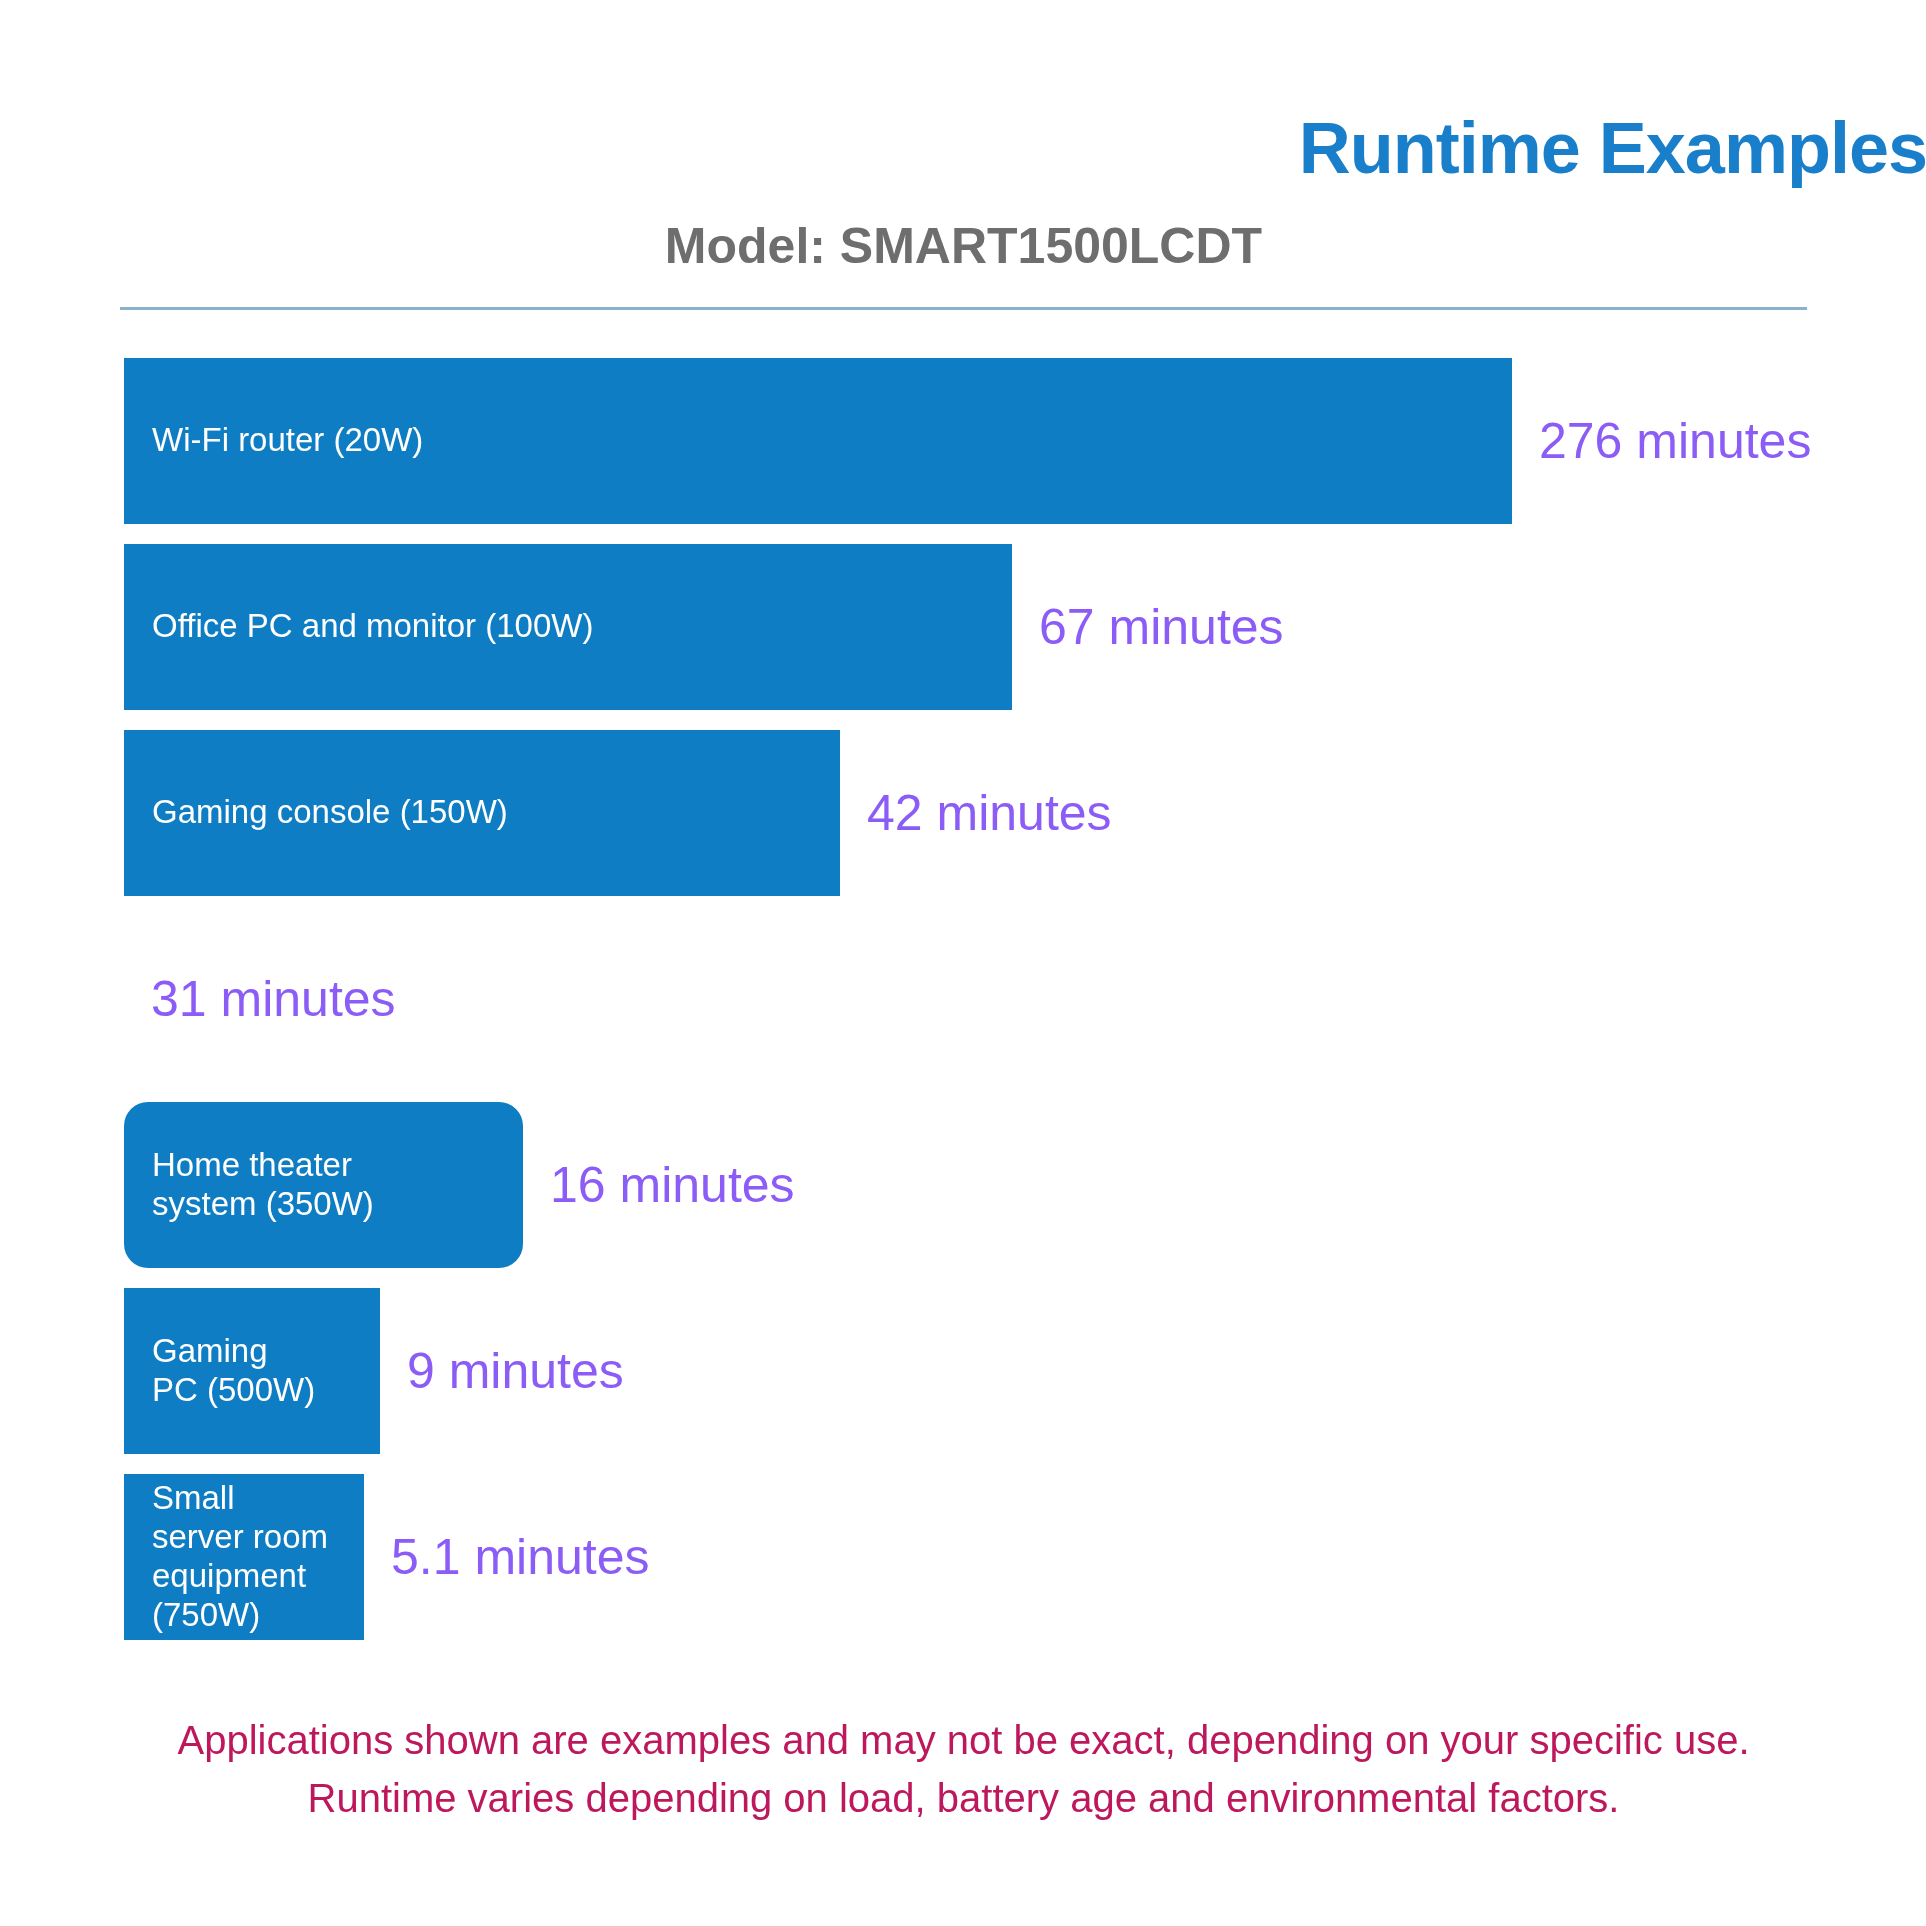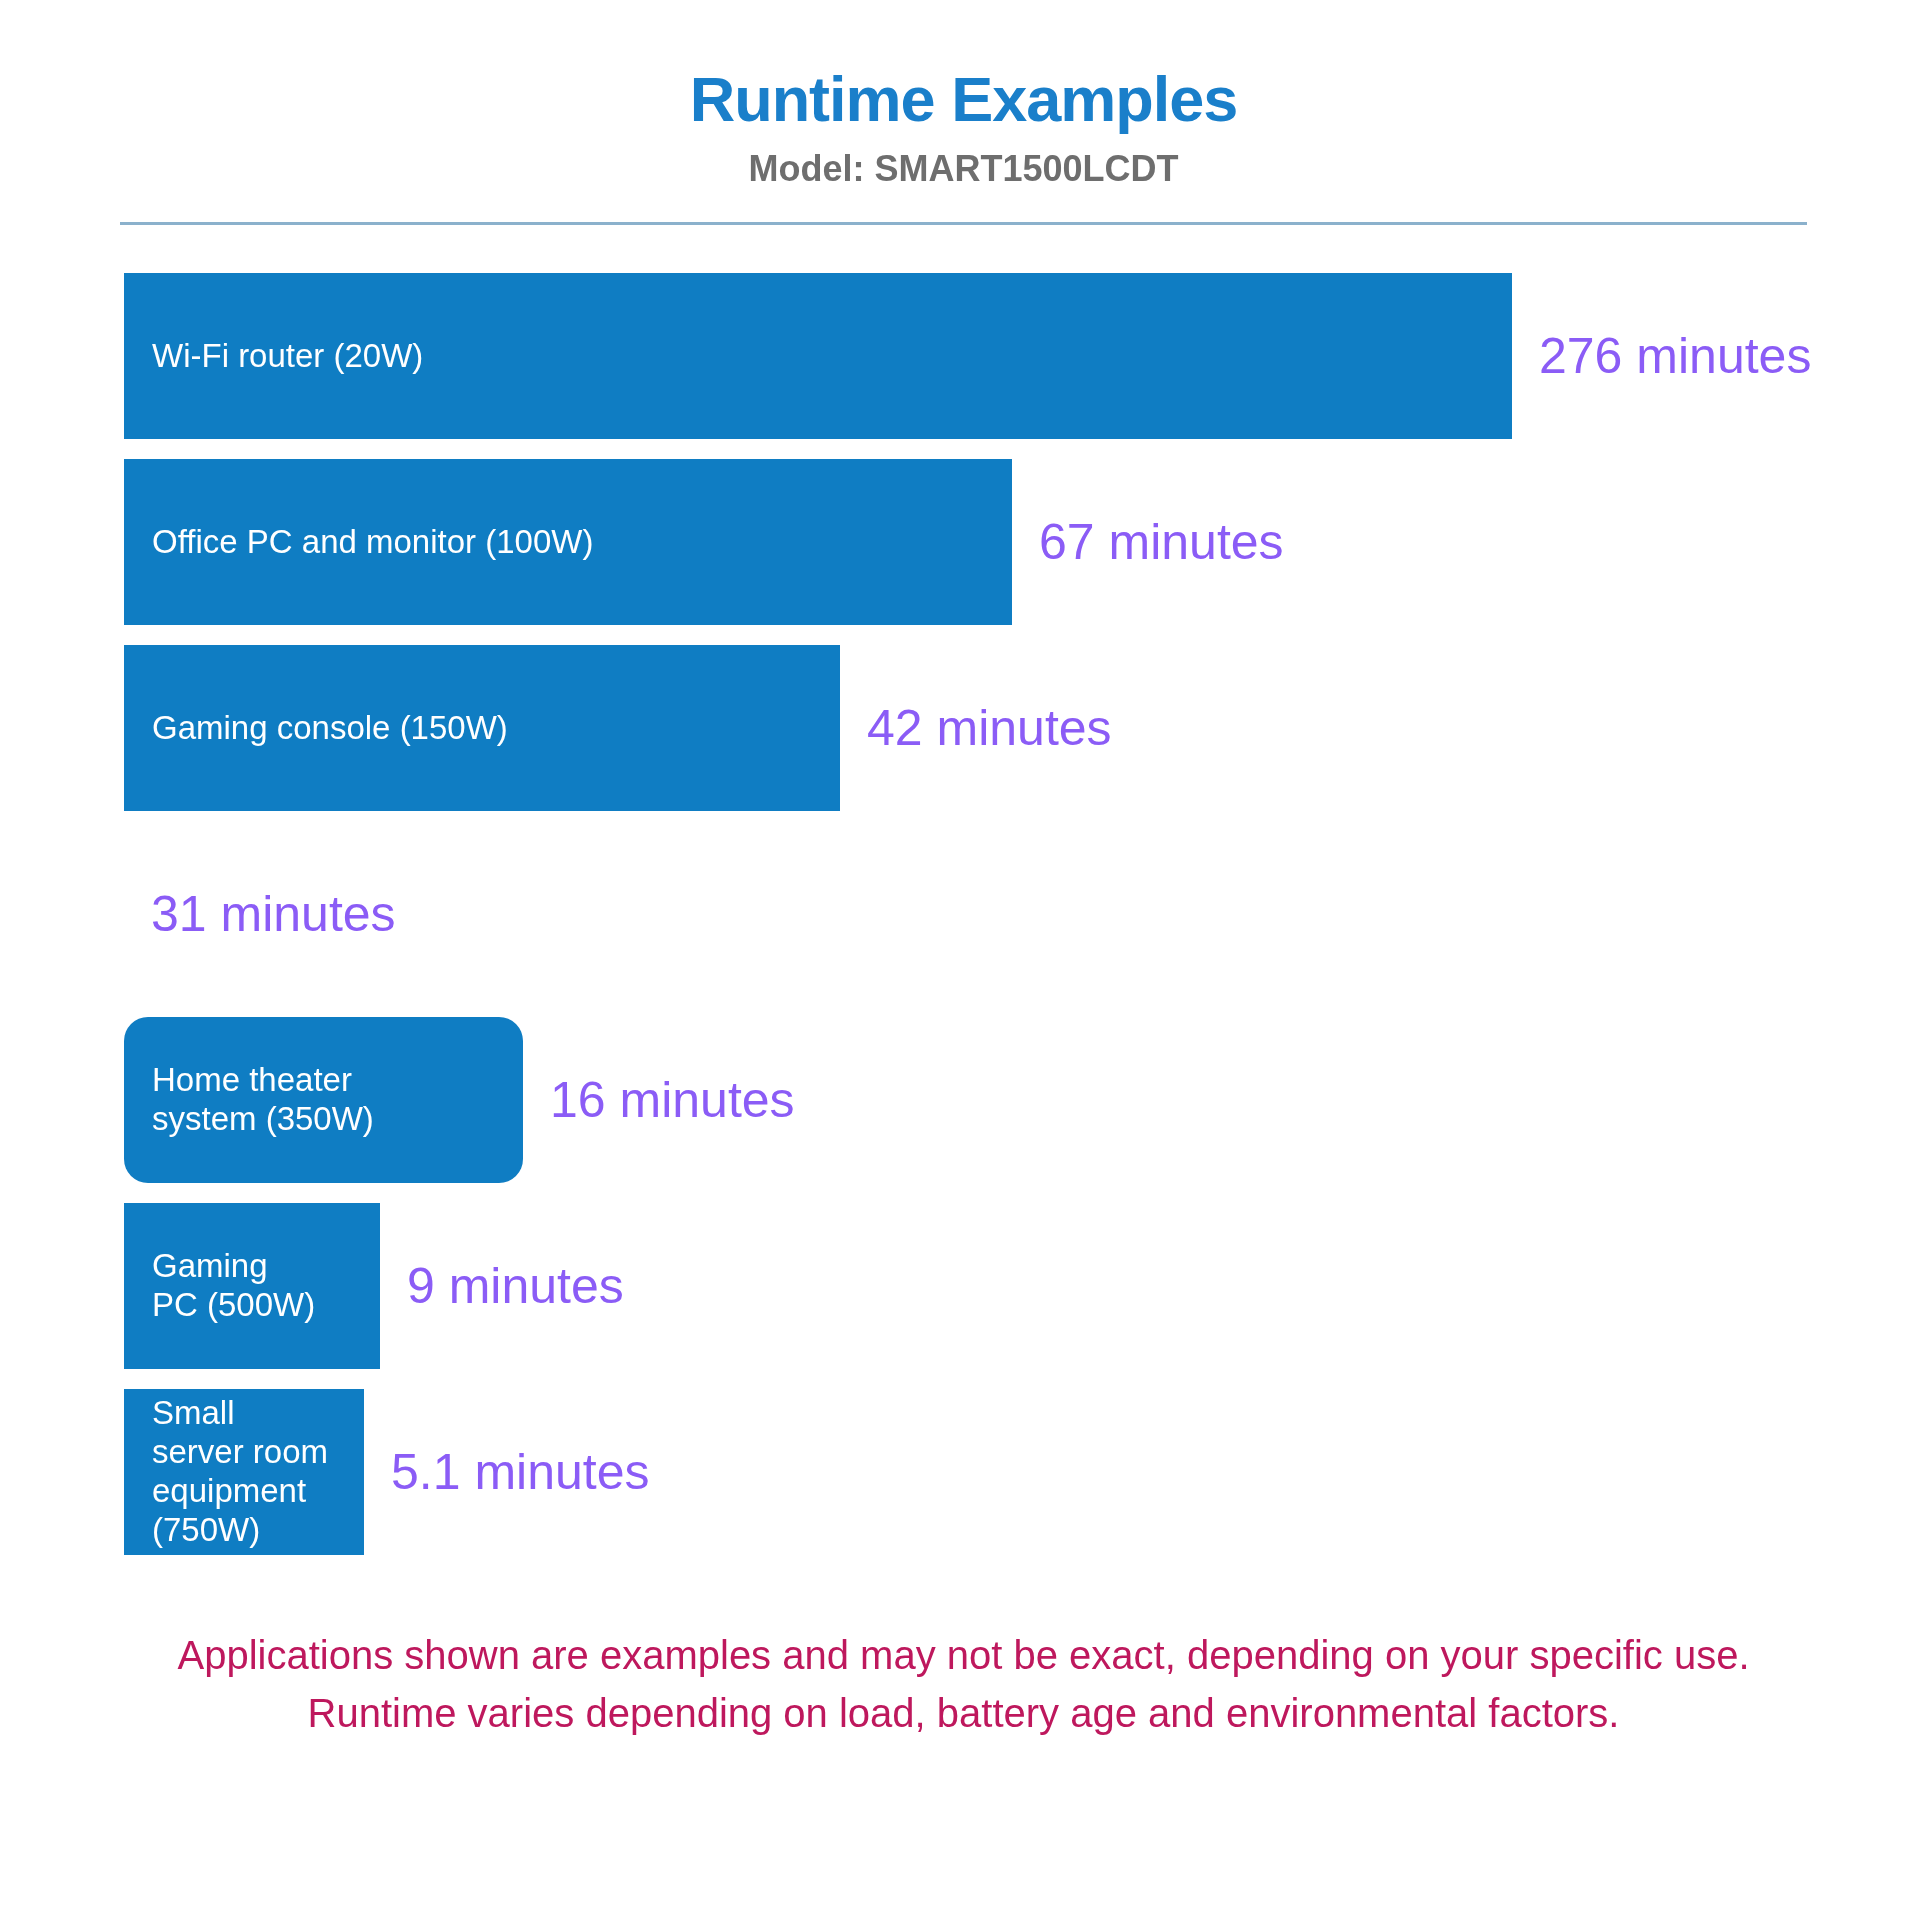--- a/index.html
+++ b/index.html
@@ -6,32 +6,32 @@
   .page {
     position: relative;
     width: 1927px;
     height: 1927px;
     background: #ffffff;
     font-family: "Liberation Sans", sans-serif;
     overflow: hidden;
     box-sizing: border-box;
   }
   .title {
-    margin-top: 66px;
-    text-align: center;
-    font-size: 63px;
+    margin-top: 111px;
+    text-align: right;
+    font-size: 72px;
     line-height: 1.05;
     font-weight: 700;
     letter-spacing: -1px;
     color: #1a7fca;
   }
   .subtitle {
-    margin-top: 16px;
+    margin-top: 30px;
     text-align: center;
-    font-size: 36px;
+    font-size: 50px;
     font-weight: 600;
     color: #6e6e6e;
   }
   .divider {
     margin: 32px auto 0 auto;
     width: 1687px;
     height: 3px;
     background: #8bb1cc;
   }
   .chart {

